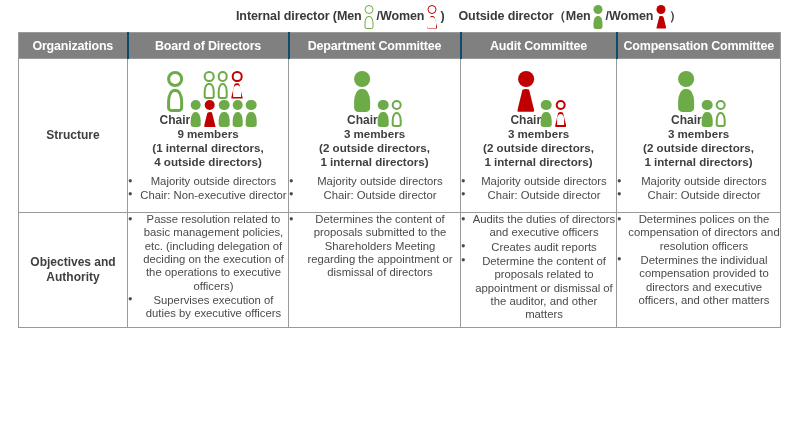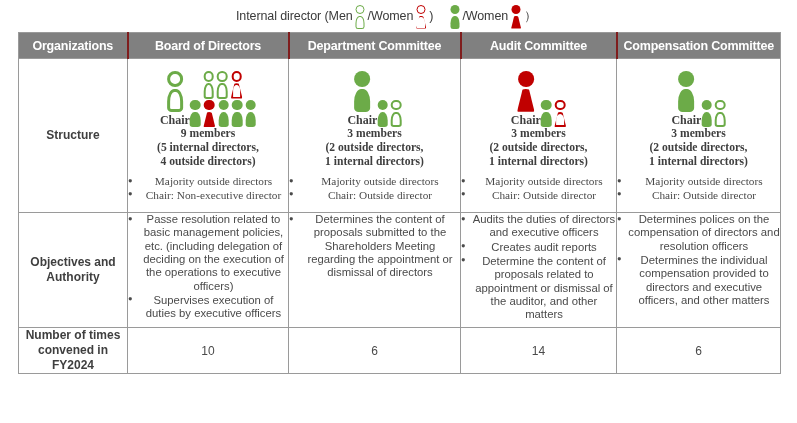--- a/index.html
+++ b/index.html
@@ -11,21 +11,21 @@
     color: #404040;
   }
   #page { position: relative; width: 797px; height: 423px; overflow: hidden; }
 
   
   .legend {
     position: absolute;
     left: 236px; top: 3px;
     width: 560px; height: 26px;
     display: flex; align-items: center;
-    font-size: 12.5px; font-weight: normal;
+    font-size: 12.5px; font-weight: bold;
     color: #3a3a3a; letter-spacing: -0.1px;
     white-space: nowrap;
   }
   .legend .lg-txt { display: inline-block; }
   .legend .gap { display: inline-block; width: 14px; }
   .legend .fig-wrap { display: inline-flex; align-items: center; padding: 0 3px; position: relative; top: 1px; }
 
   
   .person { display: inline-block; position: relative; }
   .person .head {
@@ -53,34 +53,34 @@
   thead th {
     background: #808080;
     color: #ffffff;
     font-size: 12.5px;
     font-weight: bold;
     height: 26px;
     text-align: center;
     letter-spacing: -0.2px;
     border-color: #6f6f6f;
   }
-  thead th.sep-left { border-left: 2px solid #7f1d1d; }
+  thead th.sep-left { border-left: 2px solid #0c4a6e; }
 
   td.rowhead {
     text-align: center;
     font-size: 12px;
     font-weight: bold;
     color: #3f3f3f;
     line-height: 1.25;
     padding: 2px 2px;
   }
   td.cell { padding: 4px 5px; font-size: 11.4px; color: #4a4a4a; }
 
   
-  .struct { text-align: center; font-family: Liberation Serif, serif; }
+  .struct { text-align: center; }
   .figrow {
     height: 58px;
     display: flex;
     align-items: flex-end;
     justify-content: center;
     position: relative;
   }
   .chair-col { display: flex; flex-direction: column; align-items: center; }
   .chair-label {
     font-size: 12px; font-weight: bold; color: #3f3f3f;
@@ -129,20 +129,21 @@
     </span>
     <span class="lg-txt">/Women</span>
     <span class="fig-wrap">
       <span class="person" style="width: 10px; height: 23.2px; vertical-align: bottom;">
           <span class="head" style="width: 9px; height: 9px; top: 0px; border: 1.9px solid rgb(192, 0, 0); background: rgb(255, 255, 255);"></span>
           <span class="body" style="width: 10px; height: 13px; bottom: 0px; border-radius: 45% 45% 8% 8% / 52% 52% 10% 10%; clip-path: polygon(32% 0%, 68% 0%, 100% 100%, 0% 100%); border: 1.9px solid rgb(192, 0, 0); background: rgb(255, 255, 255);"></span>
         </span>
     </span>
     <span class="lg-txt">)</span>
     <span class="gap"></span>
+    <span class="lg-txt">Outside director（Men</span>
     <span class="fig-wrap">
       <span class="person" style="width: 9px; height: 23.2px; vertical-align: bottom;">
           <span class="head" style="width: 9px; height: 9px; top: 0px; background: rgb(108, 171, 72);"></span>
           <span class="body" style="width: 9px; height: 13px; bottom: 0px; background: rgb(108, 171, 72);"></span>
         </span>
     </span>
     <span class="lg-txt">/Women</span>
     <span class="fig-wrap">
       <span class="person" style="width: 10px; height: 23.2px; vertical-align: bottom;">
           <span class="head" style="width: 9px; height: 9px; top: 0px; background: rgb(192, 0, 0);"></span>
@@ -218,21 +219,21 @@
                     </span>
                     <span class="person" style="width: 10.62px; height: 27.376px; vertical-align: bottom;">
                       <span class="head" style="width: 10.62px; height: 10.62px; top: 0px; background: rgb(108, 171, 72);"></span>
                       <span class="body" style="width: 10.62px; height: 15.34px; bottom: 0px; background: rgb(108, 171, 72);"></span>
                     </span>
                   </div>
               </div>
             </div>
             <div class="summary">
               <div>9 members</div>
-              <div>(5 internal directors,</div>
+              <div>(1 internal directors,</div>
               <div>4 outside directors)</div>
             </div>
             <ul class="bullets">
                 <li>Majority outside directors</li>
                 <li>Chair: Non-executive director</li>
               </ul>
           </div>
         </td>
 
         <td class="cell">
@@ -366,27 +367,16 @@
         </td>
         <td class="cell" style="vertical-align:top">
           <ul class="bullets obj">
               <li>Determines polices on the compensation of directors and resolution officers</li>
               <li>Determines the individual compensation provided to directors and executive officers, and other matters</li>
             </ul>
         </td>
       </tr>
 
 
-      <tr style="height:45px">
-        <td class="rowhead">
-          <div>Number of times</div>
-          <div>convened in</div>
-          <div>FY2024</div>
-        </td>
-        <td class="num">10</td>
-        <td class="num">6</td>
-        <td class="num">14</td>
-        <td class="num">6</td>
-      </tr>
 
     </tbody>
   </table>
 </div>
 
 </body></html>

